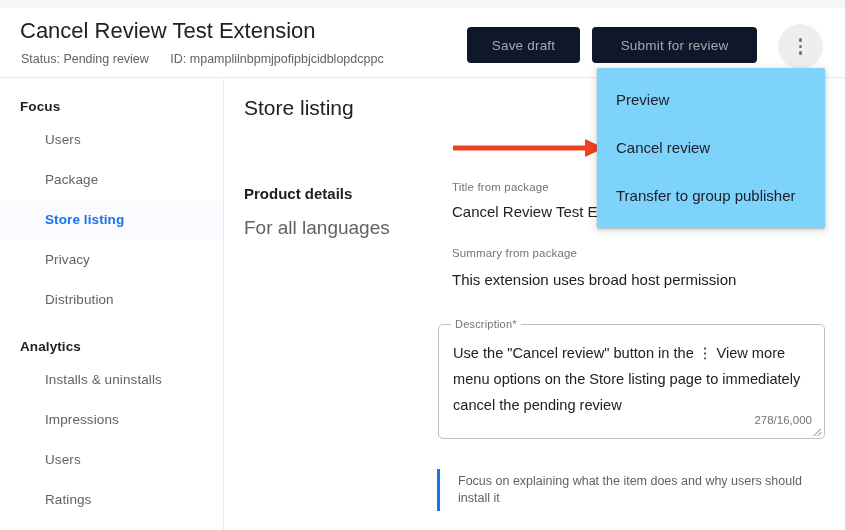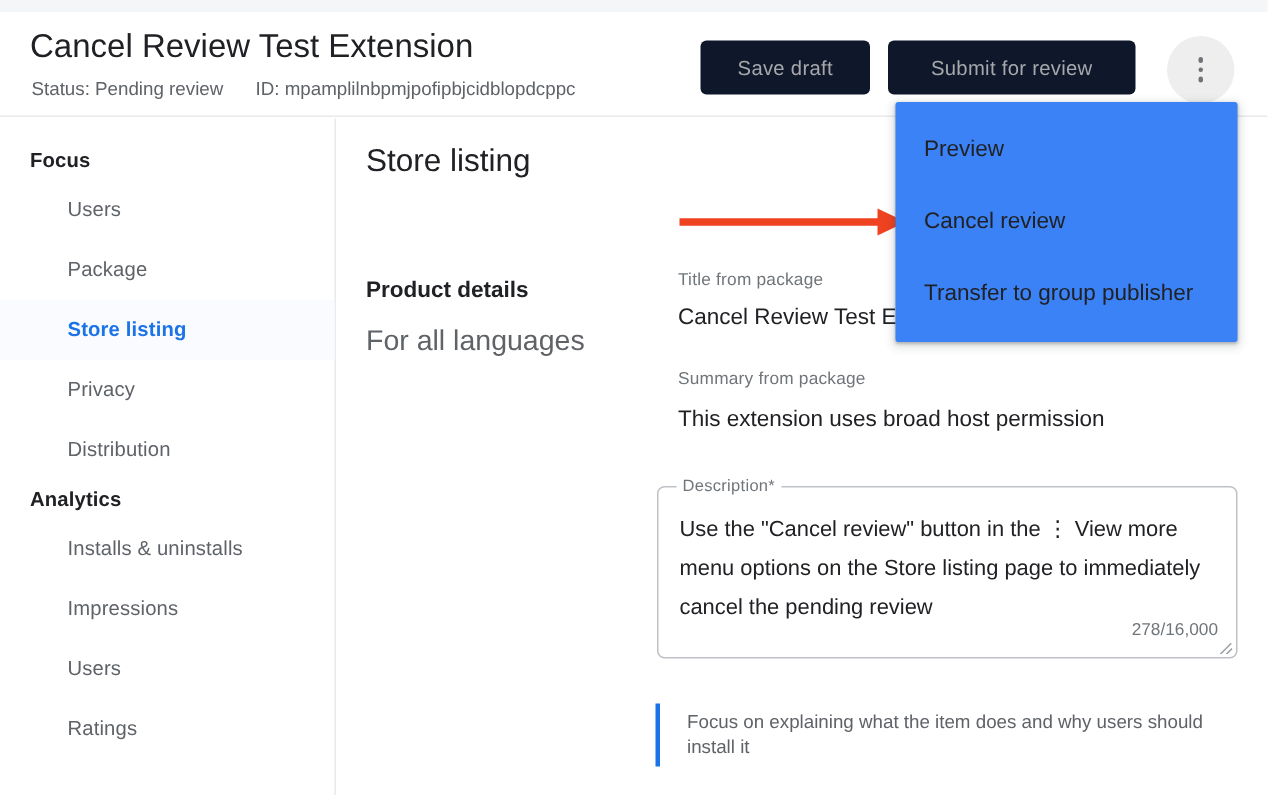--- a/index.html
+++ b/index.html
@@ -65,21 +65,21 @@
   .sidebar{
     position:absolute; left:0; top:79px; width:224px; height:451px;
     background:#ffffff; border-right:1px solid #e8eaed;
     padding-top:15px;
   }
   .nav-group-title{
     font-size:13.5px; font-weight:700; color:#202124;
     padding:0 0 0 20px; height:26px; line-height:26px;
     letter-spacing:.1px;
   }
-  .nav-group-title.second{ }
+  .nav-group-title.second{ margin-top:14px; }
   .nav-item{
     height:40px; line-height:40px; padding-left:45px;
     font-size:13.5px; color:#5f6368; cursor:pointer;
     letter-spacing:.1px; white-space:nowrap;
   }
   .nav-item.active{
     color:#1a73e8; font-weight:700; background:#fafbfe;
   }
 
   
@@ -159,21 +159,21 @@
 
   
   .arrow{
     position:absolute; left:452px; top:137px;
     width:154px; height:22px; pointer-events:none; z-index:40;
   }
 
   
   .menu{
     position:absolute; left:597px; top:68px;
-    width:228px; background:#3b82f6;
+    width:228px; background:#7dd3fc;
     border-radius:2px;
     box-shadow:0 2px 6px 2px rgba(60,64,67,.15), 0 1px 2px rgba(60,64,67,.3);
     padding:8px 0; z-index:60;
   }
   .menu-item{
     height:48px; line-height:48px;
     padding-left:19px; font-size:15px; color:#202124;
     white-space:nowrap; cursor:pointer;
   }
 </style>

